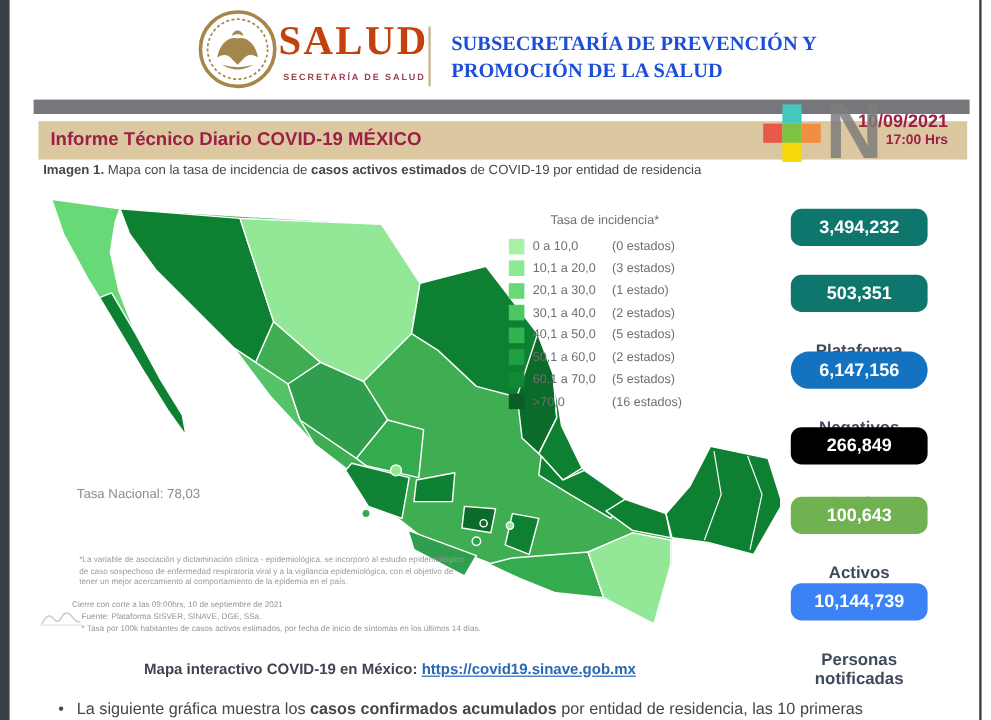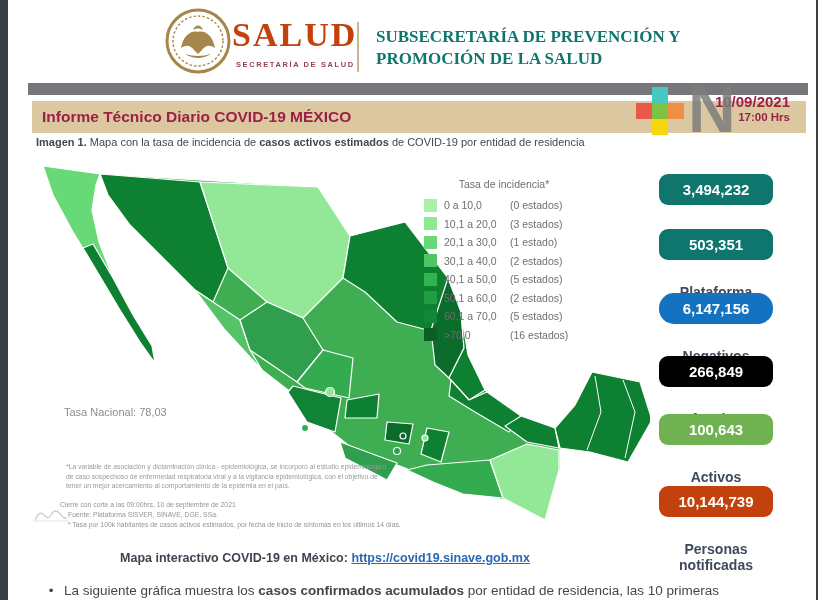--- a/index.html
+++ b/index.html
@@ -10,21 +10,21 @@
   .frame-left{position:absolute;left:0;top:0;width:8px;height:600px;background:#3a4047;}
   .frame-right{position:absolute;left:816px;top:0;width:2px;height:600px;background:#3a4047;}
 
   
   .seal{position:absolute;left:163px;top:6px;}
   .brand{position:absolute;left:232px;top:16px;font-family:"Liberation Serif",serif;font-weight:bold;
          font-size:34px;color:#c2410c;letter-spacing:2px;}
   .brand-sub{position:absolute;left:236px;top:60px;font-size:7.5px;font-weight:bold;color:#96424e;letter-spacing:1.6px;}
   .hdr-divider{position:absolute;left:357px;top:22px;width:2px;height:50px;background:#c9b794;}
   .division{position:absolute;left:376px;top:26px;font-family:"Liberation Serif",serif;font-weight:bold;
-            font-size:17px;line-height:1.32;color:#0f766e;}
+            font-size:17px;line-height:1.32;color:#1d4ed8;}
 
   .gray-bar{position:absolute;left:28px;top:83px;width:780px;height:12px;background:#75777a;}
 
   
   .title-bar{position:absolute;left:32px;top:101px;width:774px;height:32px;background:#dcc8a0;}
   .title-text{position:absolute;left:10px;top:7px;font-size:15.5px;font-weight:bold;color:#9c1f45;}
   .datetime{position:absolute;right:16px;top:-8px;text-align:right;color:#9c1f45;font-weight:bold;}
   .date{font-size:15px;line-height:1.2;}
   .time{font-size:11.5px;}
 
@@ -225,21 +225,21 @@
   </div>
   <div class="stat" style="top:356px;">
     <div class="stat-box" style="background-color: rgb(0, 0, 0);">266,849</div>
     <div class="stat-label">Defunciones</div>
   </div>
   <div class="stat" style="top:414px;">
     <div class="stat-box" style="background-color: rgb(112, 178, 82);">100,643</div>
     <div class="stat-label">Activos estimados</div>
   </div>
   <div class="stat" style="top:486px;">
-    <div class="stat-box" style="background-color: #c2410c;">10,144,739</div>
+    <div class="stat-box" style="background-color: #3b82f6;">10,144,739</div>
     <div class="stat-label">Personas notificadas</div>
   </div>
 
   <div class="map-link-line"><span>Mapa interactivo COVID-19 en México: </span><a class="map-link" href="#">https://covid19.sinave.gob.mx</a></div>
 
   <div class="bullet-line">
     <span class="bullet-dot">•</span>
     <span><span>La siguiente gráfica muestra los </span><b>casos confirmados acumulados</b><span> por entidad de residencia, las 10 primeras</span></span>
   </div>
 

